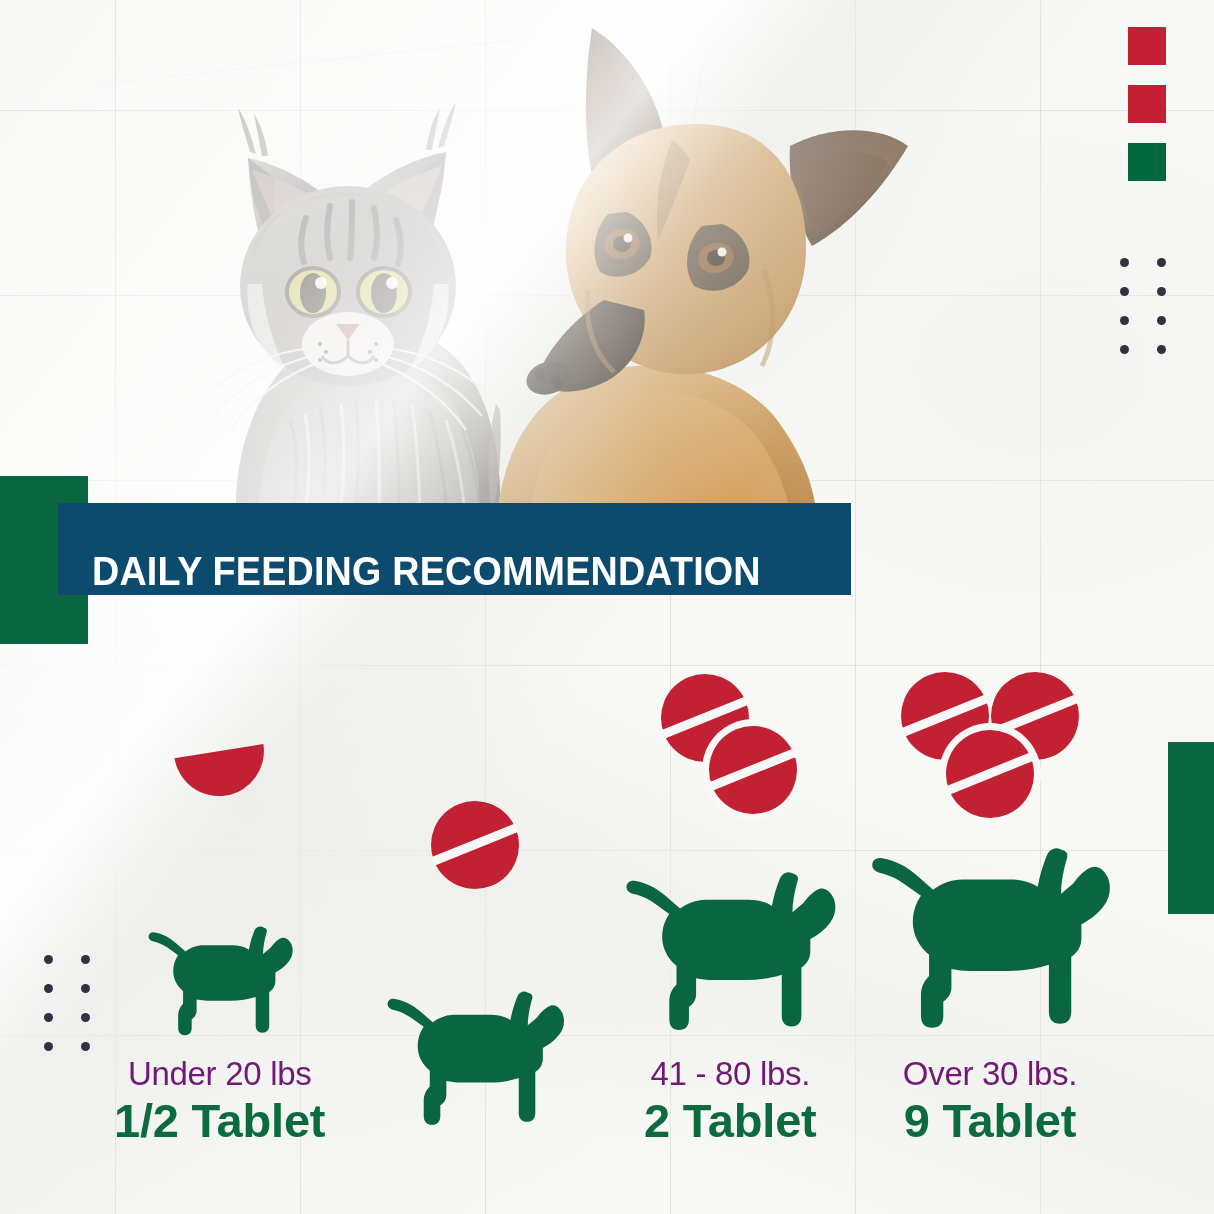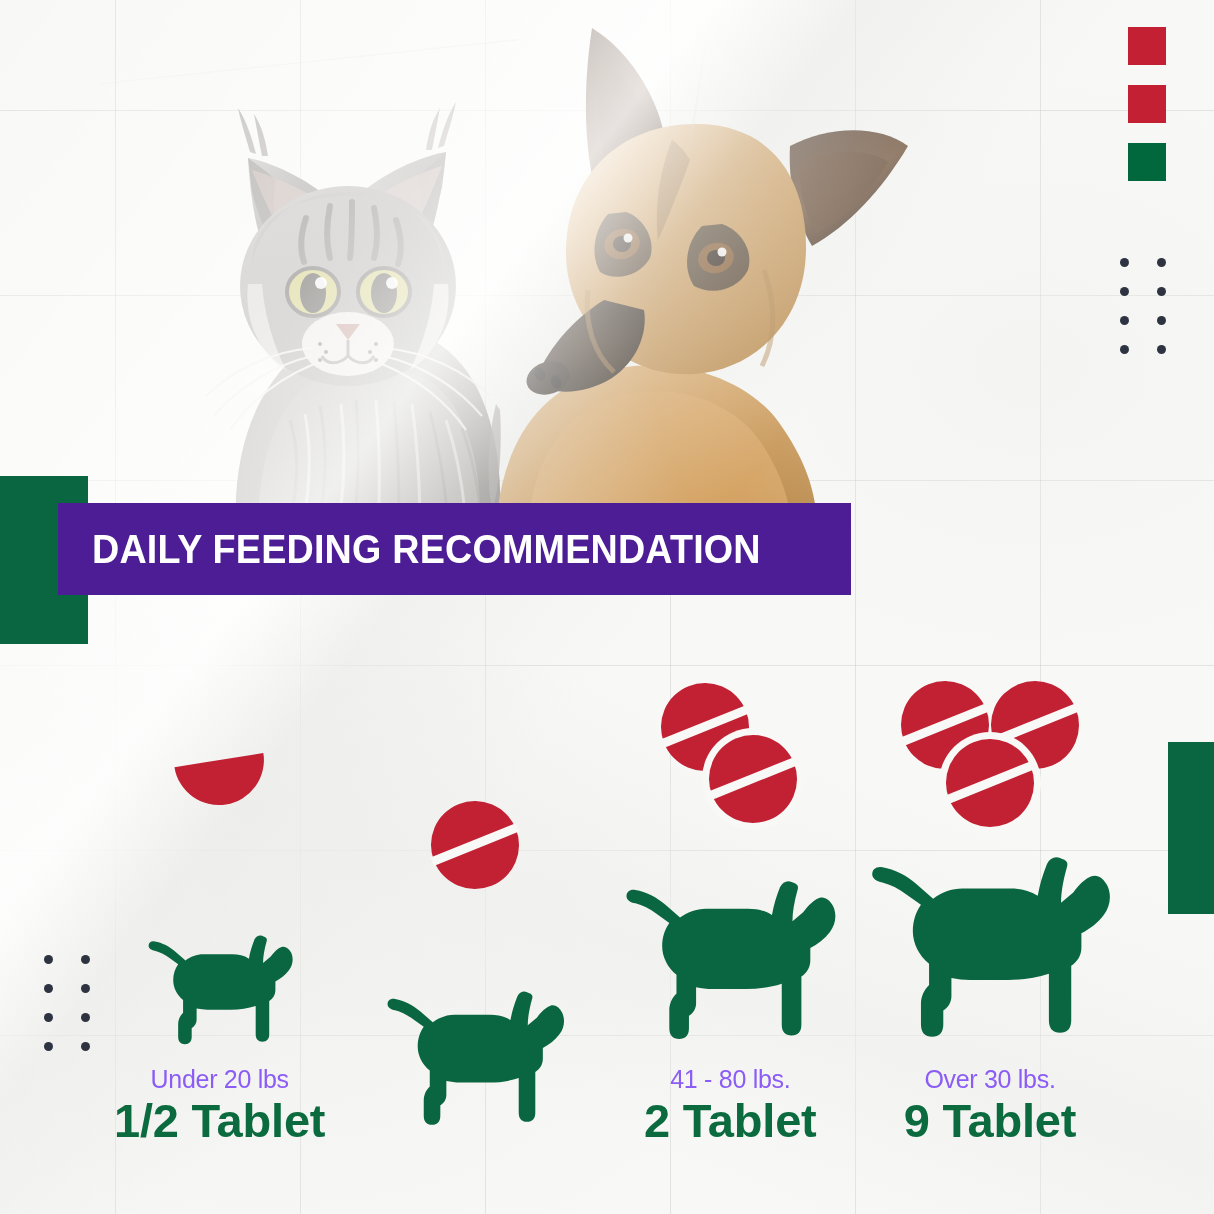--- a/index.html
+++ b/index.html
@@ -87,22 +87,22 @@
   .dose-col {
     position:relative;
     display:flex; flex-direction:column;
     align-items:center; justify-content:flex-end;
   }
   .pill-area { position:relative; width:100%; height:190px; }
   .dog-area  { position:relative; width:100%; height:208px; display:flex; align-items:flex-end; justify-content:center; }
   .label-area{ width:100%; text-align:center; padding-top:10px; }
 
   .size-label {
-    color:#8b5cf6;
-    font-size:25px;
+    color:#701a75;
+    font-size:33px;
     letter-spacing:-.3px;
     line-height:1.12;
     font-family:"Liberation Sans", sans-serif;
   }
   .dose-label {
     color:#0b6b3f;
     font-weight:bold;
     font-size:47px;
     letter-spacing:-.2px;
     line-height:1.18;
@@ -299,21 +299,21 @@
     <span class="dot"></span>
     <span class="dot"></span>
     <span class="dot"></span>
     <span class="dot"></span>
     <span class="dot"></span>
   </div>
 
   <div class="right-bar" style="background:#0a6640;"></div>
 
   <div class="banner-tab" style="background:#0a6640;"></div>
-  <div class="banner" style="background:#4c1d95;">
+  <div class="banner" style="background:#0c4a6e;align-items:flex-end;">
     <span class="banner-text">DAILY FEEDING RECOMMENDATION</span>
   </div>
 
   <div class="doses">
 
     <div class="dose-col">
       <div class="pill-area">
         <svg width="258" height="190" viewBox="0 0 258 190" style="position:absolute;left:50%;transform:translateX(-50%);">
           <g transform="rotate(-9 129 110)">
             <path d="M84 103 A45 45 0 0 0 174 103 Z" fill="#c22033"></path>

